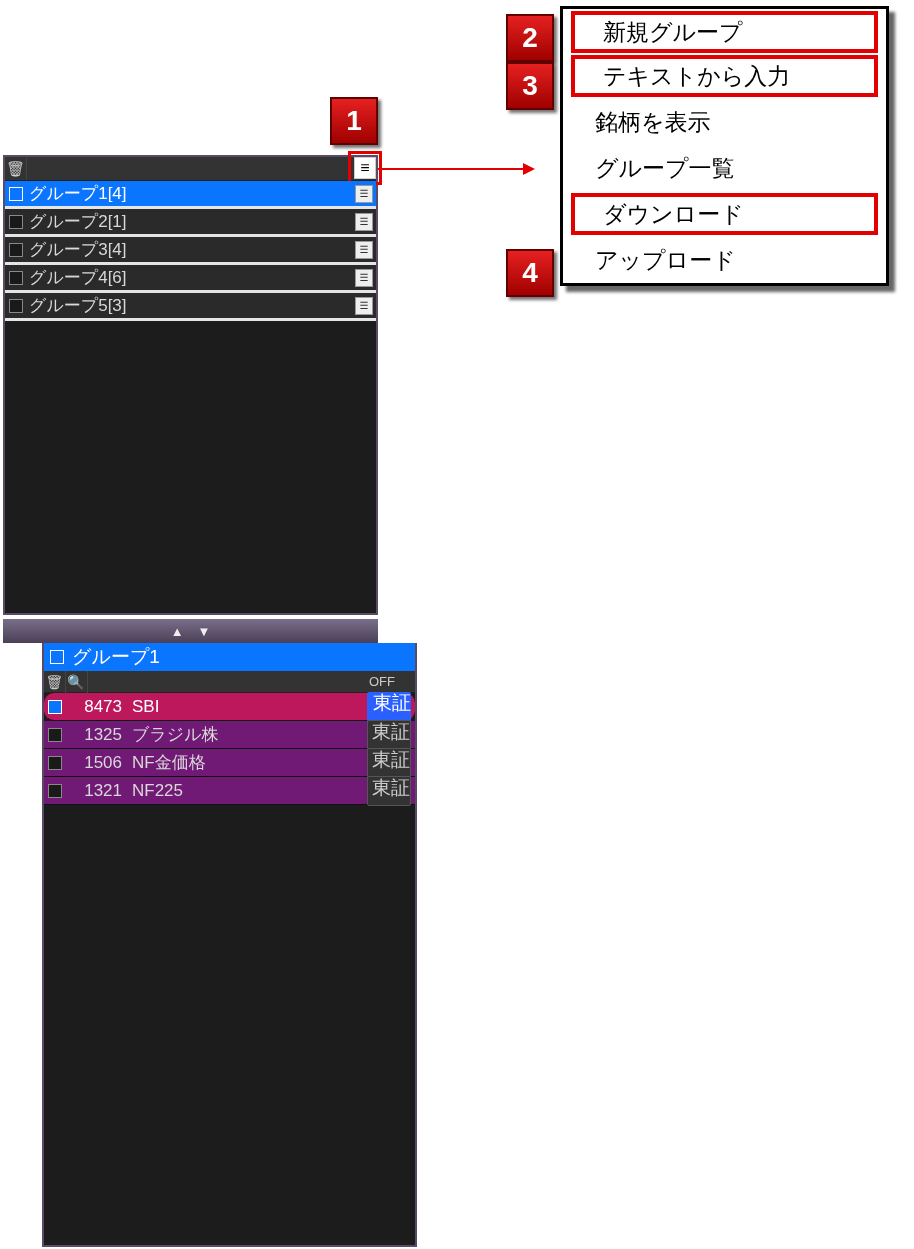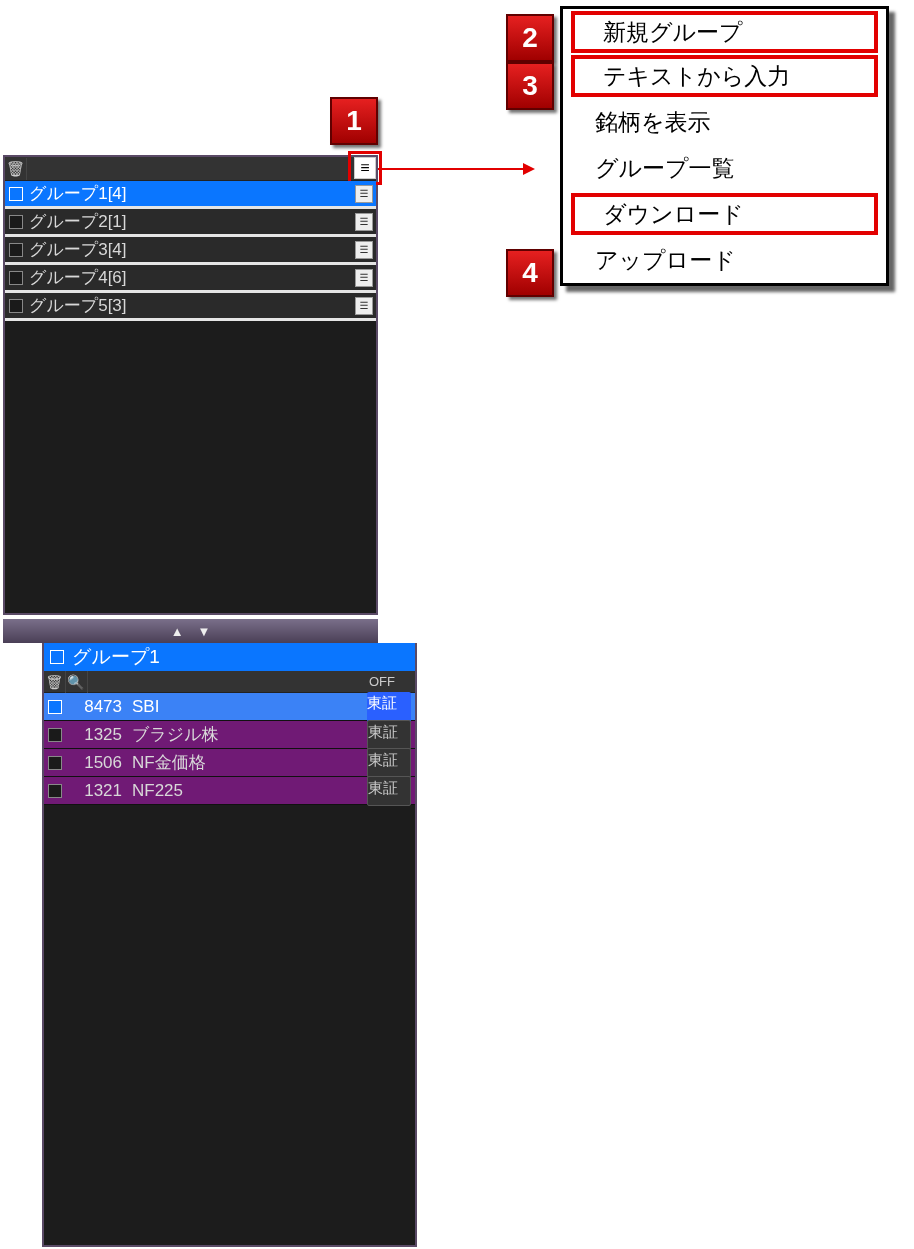--- a/index.html
+++ b/index.html
@@ -116,29 +116,29 @@
     color:#ccc; font-size:14px; border-right:1px solid #444; cursor:pointer;
   }
   .off-lbl {
     margin-left:auto; color:#ccc; font-size:13px; padding-right:20px;
   }
   .stock-row {
     display:flex; align-items:center; height:28px;
     padding:0 4px; font-size:17px;
     border-bottom:1px solid #111;
   }
-  .stock-row.sel { background:#3b82f6; color:#fff; }
+  .stock-row.sel { background:#be185d; color:#fff;border-radius:10px; }
   .stock-row:not(.sel){ background:#701a75; color:#d8d8d8; }
   .stock-row.sel .chk{ border-color:#fff; background:#0a76ff;}
   .code { width:54px; text-align:right; margin-right:10px; }
   .name { flex:1; overflow:hidden; white-space:nowrap; }
   .exch {
     width:44px; height:30px;
     background:#2a60ff; color:#fff;
-    font-size:15px; text-align:left; line-height:22px;
+    font-size:19px; text-align:right; line-height:22px;
     border-radius:2px;
   }
   .stock-row:not(.sel) .exch{ background:#333; color:#ccc; border:1px solid #555; }
 
   
   .ctx-menu {
     position:absolute; left:560px; top:6px;
     width:329px;
     background:#fff; border:3px solid #000;
     box-shadow:6px 6px 3px rgba(0,0,0,.6);

